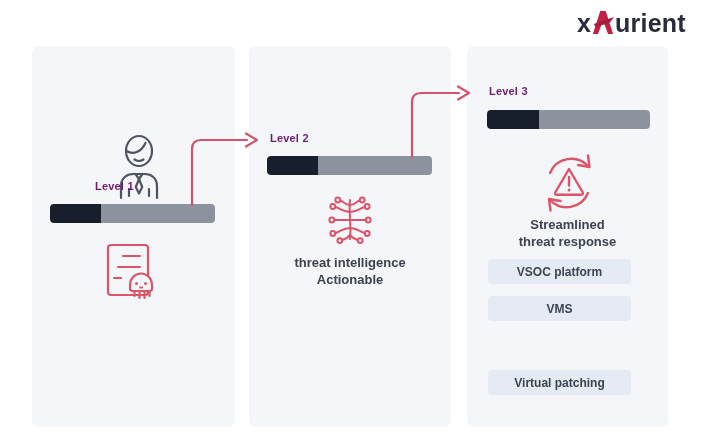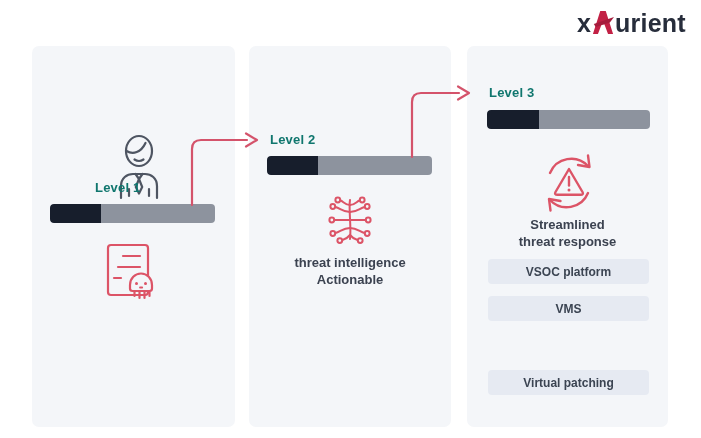--- a/index.html
+++ b/index.html
@@ -8,34 +8,34 @@
     font-family:"Liberation Sans", sans-serif;
   }
   .panel{
     position:absolute;top:46px;height:381px;background:#f4f6f9;border-radius:7px;
   }
   .panel-1{left:32px;width:203px;}
   .panel-2{left:249px;width:202px;}
   .panel-3{left:467px;width:201px;}
 
   .lvl{
-    position:absolute;font-size:13px;font-weight:600;color:#0f766e;letter-spacing:.2px;
+    position:absolute;font-size:11px;font-weight:600;color:#701a75;letter-spacing:.2px;
   }
   .bar{
     position:absolute;height:19px;border-radius:4px;background:#8d939e;overflow:hidden;
   }
   .bar-fill{height:100%;background:#171e2c;border-radius:4px 0 0 4px;}
 
   .cap{
     position:absolute;text-align:center;font-size:13px;font-weight:600;color:#3b4250;line-height:17px;
   }
   .cap div{min-height:0;}
 
   .chip{
-    position:absolute;left:488px;width:161px;height:25px;border-radius:4px;background:#e6eaf2;
+    position:absolute;left:488px;width:143px;height:25px;border-radius:4px;background:#e6eaf2;
     display:flex;align-items:center;justify-content:center;
     font-size:12px;font-weight:600;color:#3b4452;
   }
 
   .logo{
     position:absolute;top:9px;left:577px;display:flex;align-items:flex-end;
     font-size:25px;font-weight:700;color:#272d3b;letter-spacing:.2px;line-height:1;
   }
   .logo svg{margin:0 1px 0 1px;display:block;}
 

